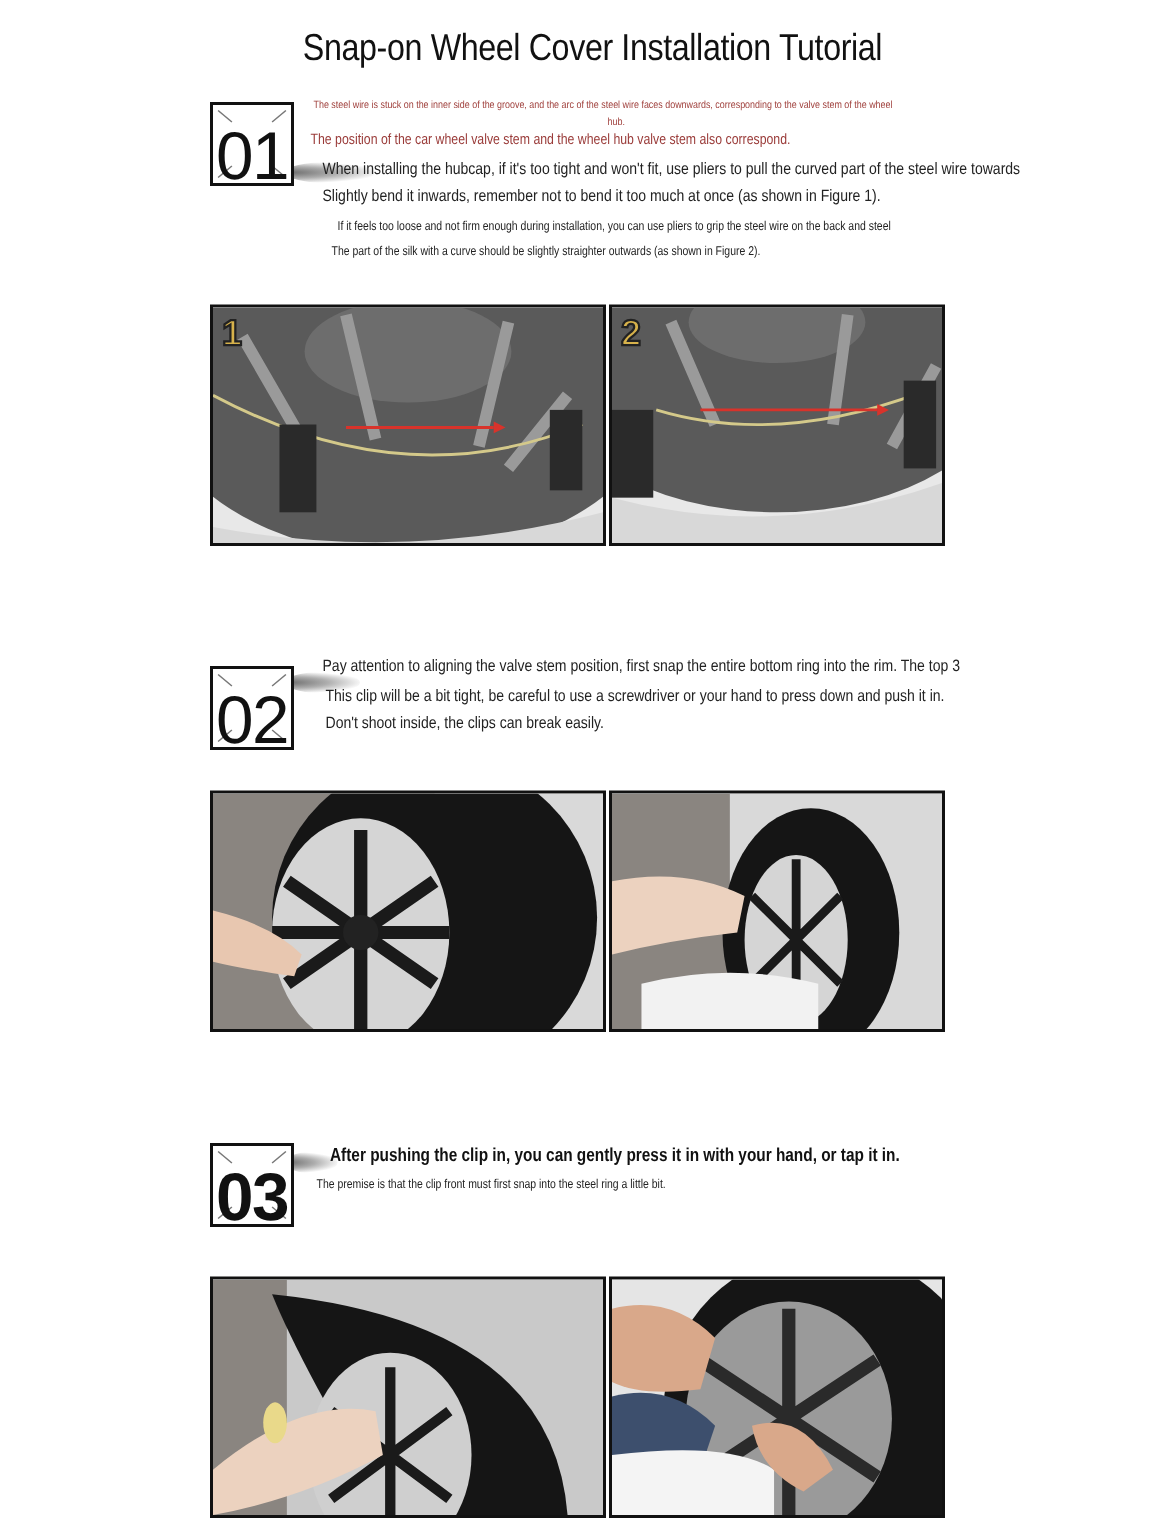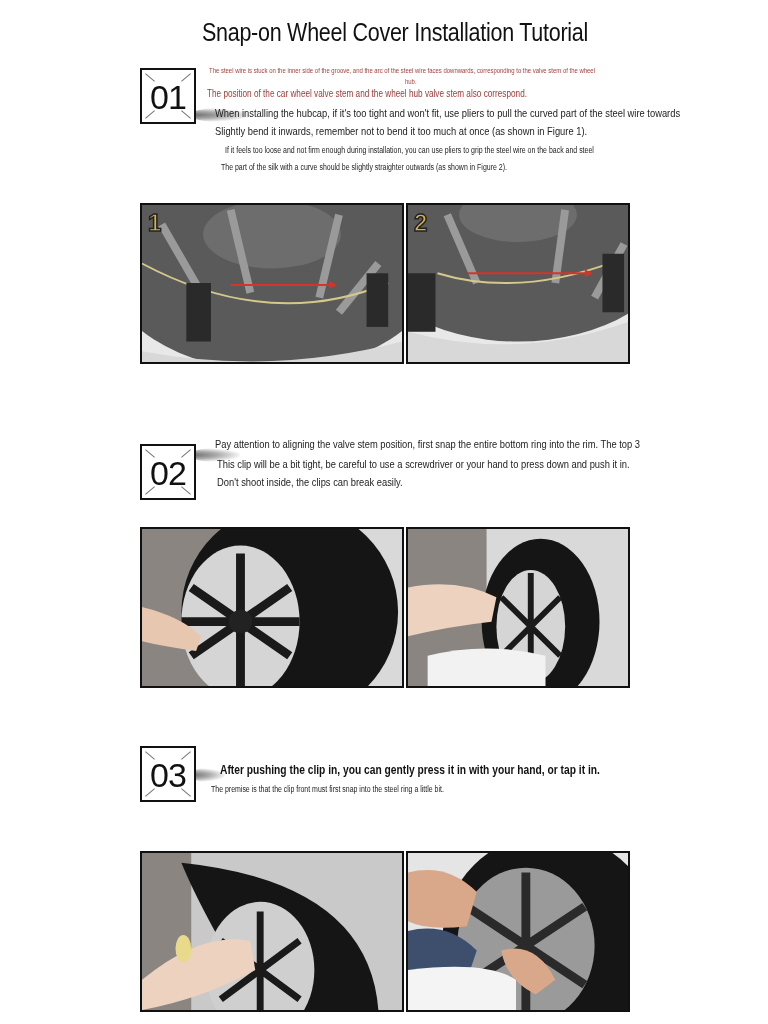--- a/index.html
+++ b/index.html
@@ -1,19 +1,19 @@
 <!DOCTYPE html>
 <html><head>
 <meta charset="utf-8">
 <style>
   html, body { margin:0; padding:0; background:#ffffff; }
   body { width:768px; height:1024px; position:relative; overflow:hidden; font-family:"Liberation Sans", sans-serif; color:#222; }
   .title { position:absolute; left:0; top:18px; width:790px; text-align:center; font-family:"Liberation Sans", sans-serif; font-size:25px; letter-spacing:-0.3px; color:#111; transform:scaleX(0.86); transform-origin:center; }
   .stepbox { position:absolute; width:56px; height:56px; border:2px solid #111; background:#fff; box-sizing:border-box; }
-  .stepbox .num { position:absolute; left:0; right:0; top:8px; text-align:center; font-family:"Liberation Sans", sans-serif; font-size:34px; color:#111; letter-spacing:-1px; }
+  .stepbox .num { position:absolute; left:0; right:0; top:8px; text-align:center; font-family:"Liberation Sans", sans-serif; font-size:45px; color:#111; letter-spacing:-1px; }
   .stepbox .corner { position:absolute; width:12px; height:1px; background:#777; }
   .c-tl { left:2px; top:7px; transform:rotate(40deg); }
   .c-tr { right:2px; top:7px; transform:rotate(-40deg); }
   .c-bl { left:2px; bottom:7px; transform:rotate(-40deg); }
   .c-br { right:2px; bottom:7px; transform:rotate(40deg); }
   .swoosh { position:absolute; height:14px; border-radius:50%; background:radial-gradient(ellipse at left, #444 0%, #999 40%, rgba(255,255,255,0) 75%); opacity:0.8; }
   .line { position:absolute; white-space:nowrap; transform-origin:left top; }
   .red-small { color:#a0413d; font-size:7px; transform:scaleX(0.85); }
   .red-med { color:#9a3b39; font-size:10px; transform:scaleX(0.82); }
   .body-lg { color:#222; font-size:11px; transform:scaleX(0.85); }
@@ -109,21 +109,21 @@
       <ellipse cx="125" cy="100" rx="35" ry="58" fill="#d5d5d5"></ellipse>
       <path d="M125 45 L125 160 M95 70 L155 130 M95 130 L155 70" stroke="#1a1a1a" stroke-width="6"></path>
       <path d="M0 60 Q50 50 90 70 L85 95 Q40 100 0 110Z" fill="#ecd2bf"></path>
       <path d="M20 130 Q80 115 140 130 L140 161 L20 161Z" fill="#f2f2f2"></path>
     </svg>
   </div>
 </section>
 
 <section>
   <div class="swoosh" style="left:190px; top:768px; width:35px;"></div>
-  <div class="stepbox" style="left:140px; top:746px;">
+  <div class="stepbox" style="left:140px; top:762px;font-weight:bold;">
     <span class="corner c-tl"></span>
       <span class="corner c-tr"></span>
       <span class="corner c-bl"></span>
       <span class="corner c-br"></span>
     <div class="num">03</div>
   </div>
   <div class="line body-bold" style="left:220px; top:763px;">After pushing the clip in, you can gently press it in with your hand, or tap it in.</div>
   <div class="line body-sm" style="left:211px; top:784px;">The premise is that the clip front must first snap into the steel ring a little bit.</div>
 
   <div class="photo" style="left:140px; top:851px; width:264px; height:161px;">

